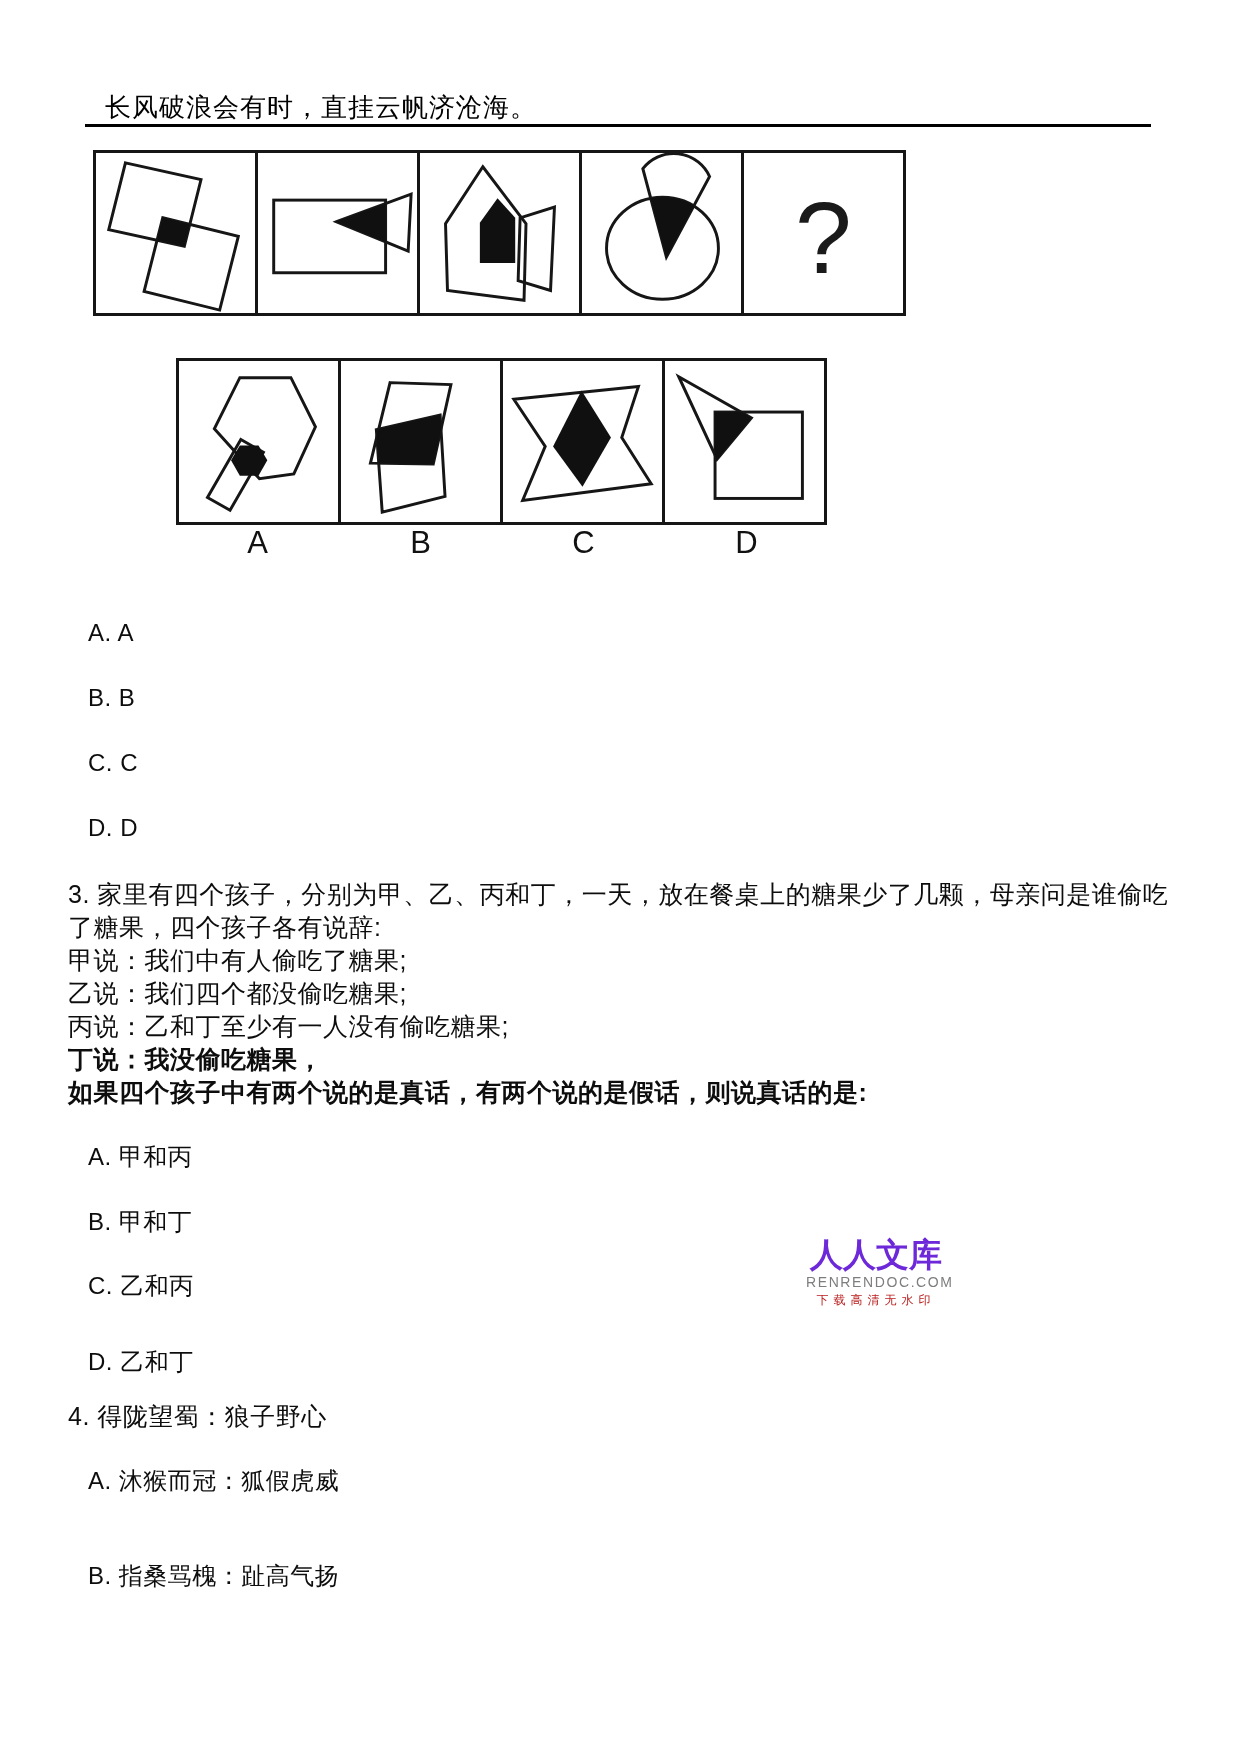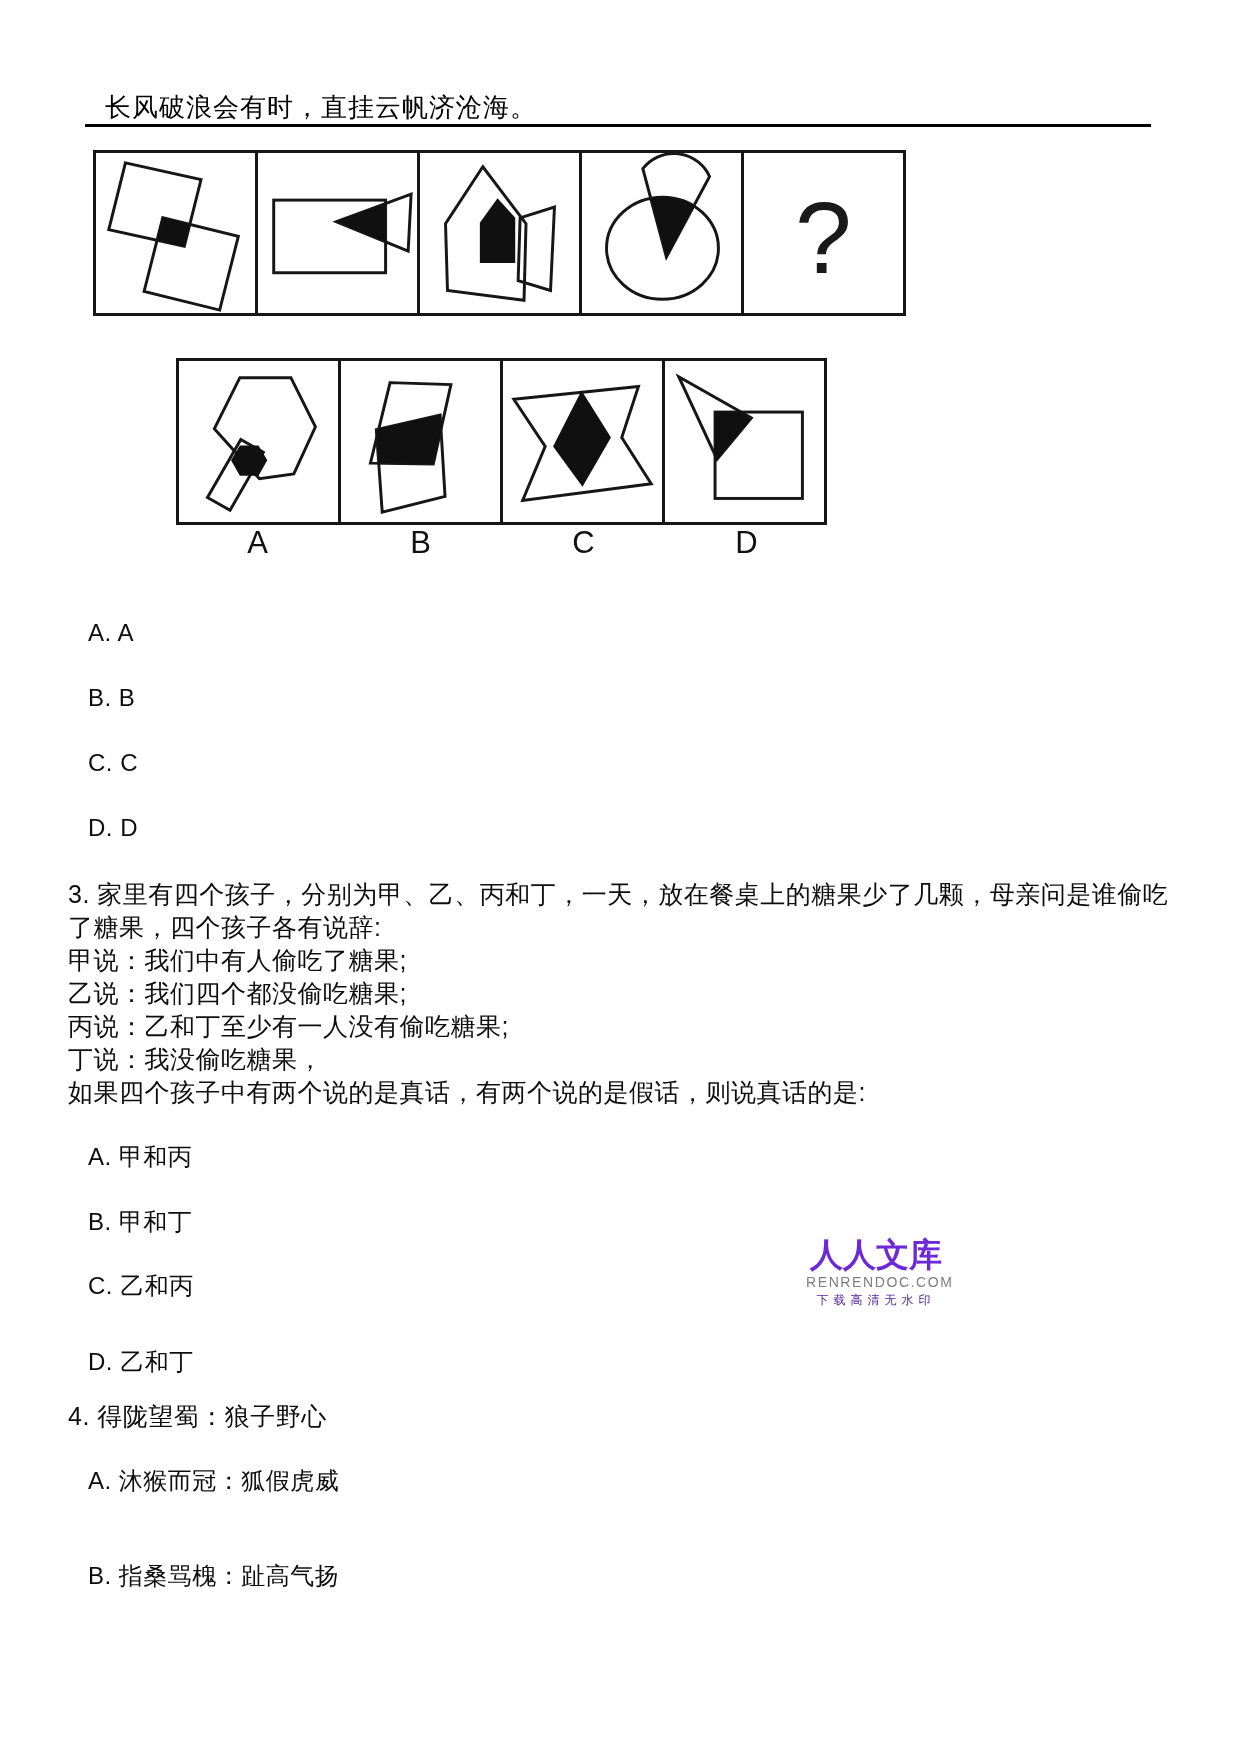--- a/index.html
+++ b/index.html
@@ -27,21 +27,21 @@
   .letter-row{left:176px;top:525px;width:654px;display:flex;}
   .letter{width:163px;text-align:center;font-size:31px;color:#111;}
   
   .opt{left:88px;font-size:24px;color:#0d0d0d;white-space:nowrap;letter-spacing:0.5px;}
   .stem{left:68px;font-size:25px;color:#0d0d0d;white-space:nowrap;letter-spacing:0.5px;}
   
   .wm{left:806px;top:1238px;width:140px;text-align:center;}
   .wm-brand{font-family:"Liberation Serif","DejaVu Serif",serif;font-weight:bold;
     font-size:33px;color:#6d28d9;white-space:nowrap;letter-spacing:0px;line-height:34px;}
   .wm-domain{font-size:14px;color:#7d7d7d;letter-spacing:1.6px;white-space:nowrap;margin-top:2px;}
-  .wm-tagline{font-size:12px;color:#4c1d95;letter-spacing:5px;white-space:nowrap;margin-top:2px;}
+  .wm-tagline{font-size:12px;color:#b91c1c;letter-spacing:5px;white-space:nowrap;margin-top:2px;}
 </style>
 </head>
 <body>
 
 <div class="abs header-quote">长风破浪会有时，直挂云帆济沧海。</div>
 <div class="abs header-rule"></div>
 
 <div class="abs figrow" style="left:93px;top:150px;">
 
   <div class="figcell">
@@ -152,22 +152,22 @@
 <div class="abs opt" style="top:619px;">A. A</div>
 <div class="abs opt" style="top:684px;">B. B</div>
 <div class="abs opt" style="top:749px;">C. C</div>
 <div class="abs opt" style="top:814px;">D. D</div>
 
 <div class="abs stem" style="top:878px;">3. 家里有四个孩子，分别为甲、乙、丙和丁，一天，放在餐桌上的糖果少了几颗，母亲问是谁偷吃</div>
 <div class="abs stem" style="top:911px;">了糖果，四个孩子各有说辞:</div>
 <div class="abs stem" style="top:944px;">甲说：我们中有人偷吃了糖果;</div>
 <div class="abs stem" style="top:977px;">乙说：我们四个都没偷吃糖果;</div>
 <div class="abs stem" style="top:1010px;">丙说：乙和丁至少有一人没有偷吃糖果;</div>
-<div class="abs stem" style="top:1043px;">丁说：我没偷吃糖果，</div>
-<div class="abs stem" style="top:1076px;">如果四个孩子中有两个说的是真话，有两个说的是假话，则说真话的是:</div>
+<div class="abs stem" style="top:1043px;font-weight:bold;">丁说：我没偷吃糖果，</div>
+<div class="abs stem" style="top:1076px;font-weight:bold;">如果四个孩子中有两个说的是真话，有两个说的是假话，则说真话的是:</div>
 
 <div class="abs opt" style="top:1141px;">A. 甲和丙</div>
 <div class="abs opt" style="top:1206px;">B. 甲和丁</div>
 <div class="abs opt" style="top:1270px;">C. 乙和丙</div>
 <div class="abs opt" style="top:1334px;margin-top:12px;">D. 乙和丁</div>
 
 <div class="abs wm">
   <div class="wm-brand">人人文库</div>
   <div class="wm-domain">RENRENDOC.COM</div>
   <div class="wm-tagline">下载高清无水印</div>

